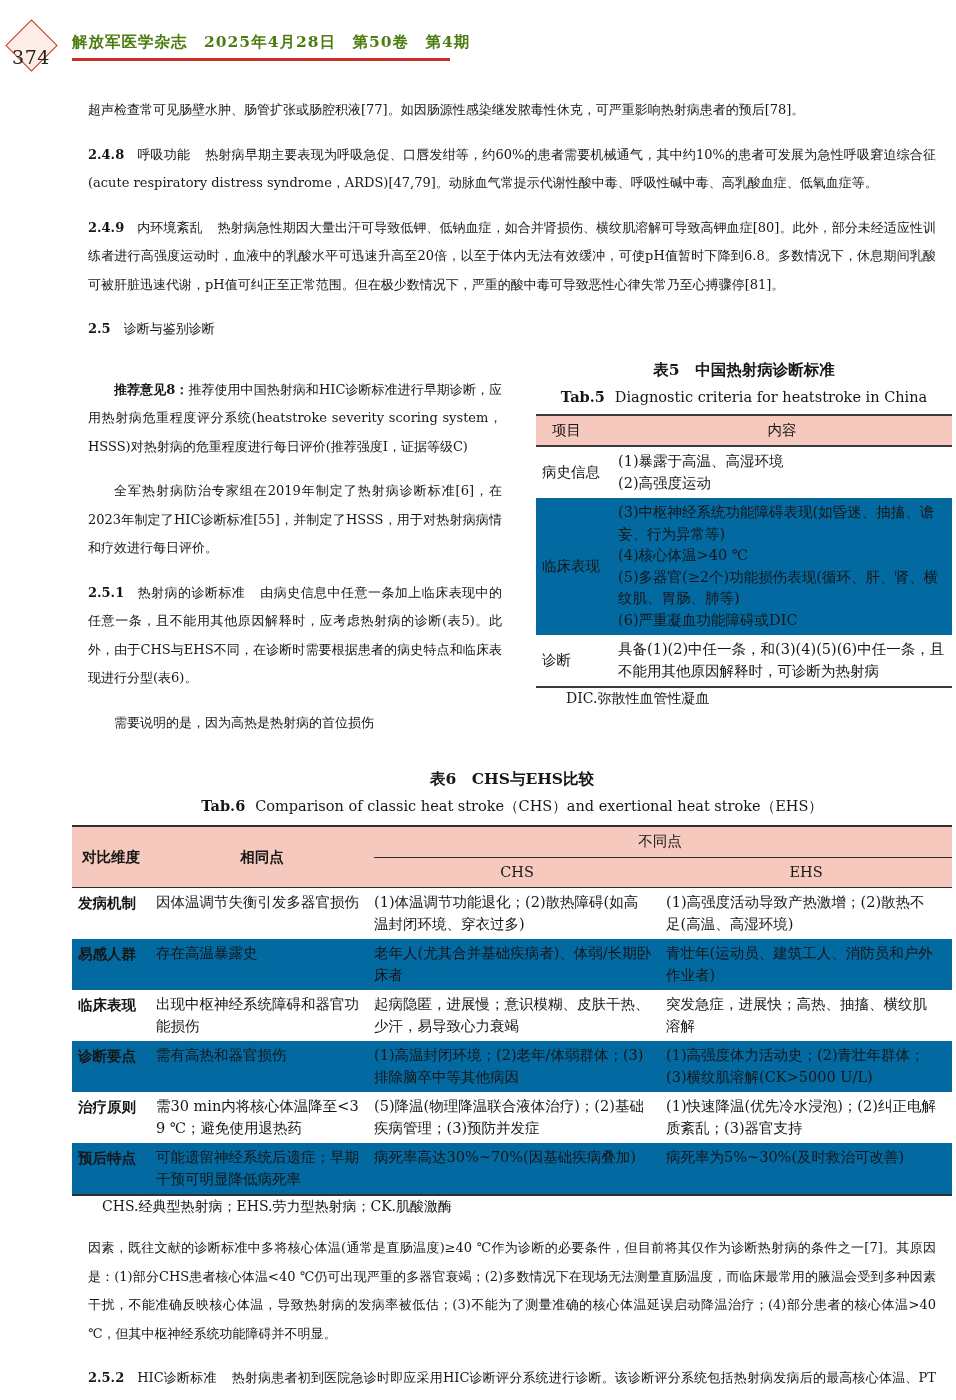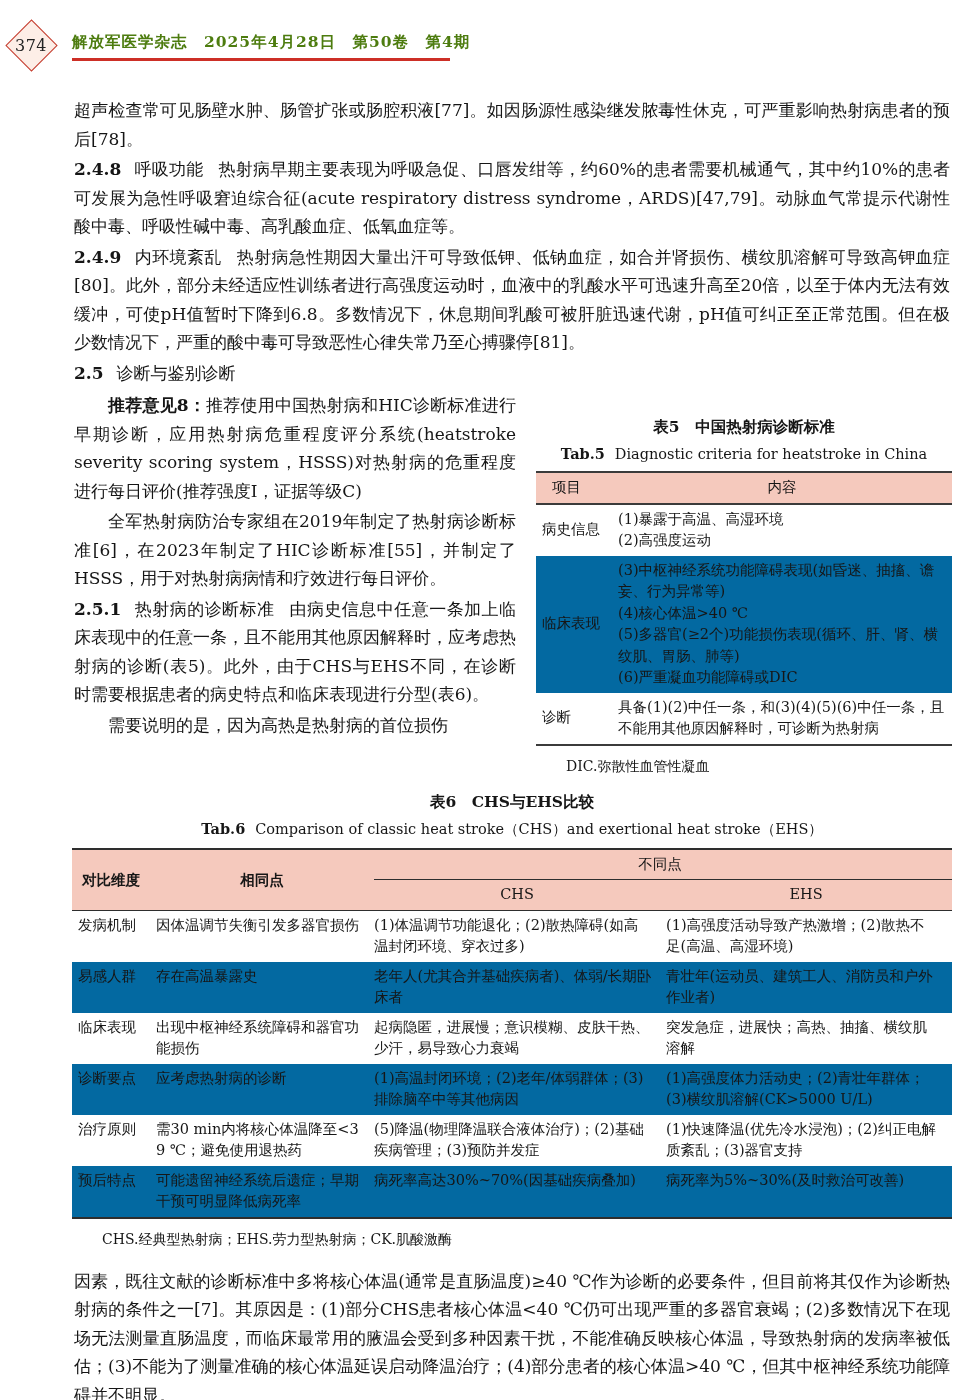--- a/index.html
+++ b/index.html
@@ -11,74 +11,74 @@
   .page { box-sizing:border-box; width:956px; height:1400px; padding:14px 0 0 0; }
 
   
   .pg-header { position:relative; height:58px; }
   .badge-wrap { position:absolute; left:8px; top:8px; width:46px; height:46px; }
   .badge {
     position:absolute; left:5px; top:5px; width:35px; height:35px;
     background:#fdeee7; border:1.6px solid #c43a2c; transform:rotate(45deg);
   }
   .badge-num {
-    position:absolute; left:0; top:0; width:46px; height:46px;
+    position:absolute; left:0; top:12px; width:46px; height:46px;
     display:flex; align-items:center; justify-content:center;
-    font-size:16px; color:#222; letter-spacing:0.5px;
+    font-size:19px; color:#222; letter-spacing:0.5px;
   }
   .journal-line {
     position:absolute; left:72px; top:18px;
     font-size:15.5px; font-weight:bold; color:#4d7c0f; letter-spacing:1px;
   }
   .head-rule { position:absolute; left:72px; top:44px; width:378px; height:3px; background:#cd2f26; }
 
   
   .content { width:880px; margin-left:72px; }
   .para {
-    font-size:17px; line-height:28.5px; text-align:justify;
-    text-justify:inter-ideograph; margin:2px;
+    font-size:13px; line-height:28.5px; text-align:justify;
+    text-justify:inter-ideograph; margin:16px;
   }
   .indent { text-indent:2em; }
   .sec-num { font-weight:bold; padding-right:13px; }
   .sec-title { padding-right:15px; }
   .bold-lead { font-weight:bold; }
   .top-block { margin-top:24px; }
 
   
   .twocol { display:flex; margin-top:0; }
   .col-left { width:446px; }
-  .col-right { width:416px; margin-left:18px;margin-top:28px; }
+  .col-right { width:416px; margin-left:18px; }
 
   
   .tbl-title-cn { text-align:center; font-weight:bold; font-size:15.5px; margin:0 0 7px 0; }
   .tbl-title-en { text-align:center; font-size:14.5px; margin:0 0 9px 0; }
   .tbl-title-en .en-lead { font-weight:bold; padding-right:10px; }
   table { border-collapse:collapse; width:100%; table-layout:fixed; }
   th, td { font-size:14.5px; line-height:21.5px; font-weight:normal; text-align:left;
            padding:4px 6px 4px 0; vertical-align:top; word-break:break-all; }
   .t-head th { background:#f5c9bd; vertical-align:middle; }
   tr.shade td { background:#0369a1; }
-  .footnote { font-size:14px; line-height:20px; padding:10px 0 0 30px; margin:0; }
+  .footnote { font-size:14px; line-height:20px; padding:0 0 0 30px; margin:0; }
 
   
   .tbl5 { border-top:2px solid #3b3b3b; border-bottom:2px solid #3b3b3b; }
   .tbl5 .t-head th { border-bottom:2px solid #3b3b3b; }
   .tbl5 .c-item { padding-left:6px; vertical-align:middle; }
   .tbl5 .h-item { padding-left:16px; }
   .tbl5 .h-content { text-align:center; }
   .t5-line { margin:0; }
 
   
   .tbl6-wrap { margin-top:16px; }
   .tbl6 { border-top:2.6px solid #2e2e2e; border-bottom:2.6px solid #2e2e2e; }
   .tbl6 .t-head th { text-align:center; }
   .tbl6 .t-head .h-diff { border-bottom:1.6px solid #2e2e2e; }
   .tbl6 .t-head tr:last-child th { border-bottom:1.6px solid #2e2e2e; }
   .tbl6 .t-head th.rspan { border-bottom:1.6px solid #2e2e2e;font-weight:bold; }
-  .tbl6 td.c-dim { padding-left:6px; }
+  .tbl6 td.c-dim { padding-left:6px;font-weight:bold; }
   .tbl6 td { padding-right:14px; }
 
   .bottom-block { margin-top:18px; }
 </style>
 </head>
 <body>
 
 <div class="page">
 
   <div class="pg-header">
@@ -185,21 +185,21 @@
             <td>青壮年(运动员、建筑工人、消防员和户外作业者)</td>
           </tr>
           <tr>
             <td class="c-dim">临床表现</td>
             <td>出现中枢神经系统障碍和器官功能损伤</td>
             <td>起病隐匿，进展慢；意识模糊、皮肤干热、少汗，易导致心力衰竭</td>
             <td>突发急症，进展快；高热、抽搐、横纹肌溶解</td>
           </tr>
           <tr class="shade">
             <td class="c-dim">诊断要点</td>
-            <td>应考虑热射病的诊断</td>
+            <td>需有高热和器官损伤</td>
             <td>(1)高温封闭环境；(2)老年/体弱群体；(3)排除脑卒中等其他病因</td>
             <td>(1)高强度体力活动史；(2)青壮年群体；(3)横纹肌溶解(CK&gt;5000 U/L)</td>
           </tr>
           <tr>
             <td class="c-dim">治疗原则</td>
             <td>需30 min内将核心体温降至&lt;39 ℃；避免使用退热药</td>
             <td>(5)降温(物理降温联合液体治疗)；(2)基础疾病管理；(3)预防并发症</td>
             <td>(1)快速降温(优先冷水浸泡)；(2)纠正电解质紊乱；(3)器官支持</td>
           </tr>
           <tr class="shade">

